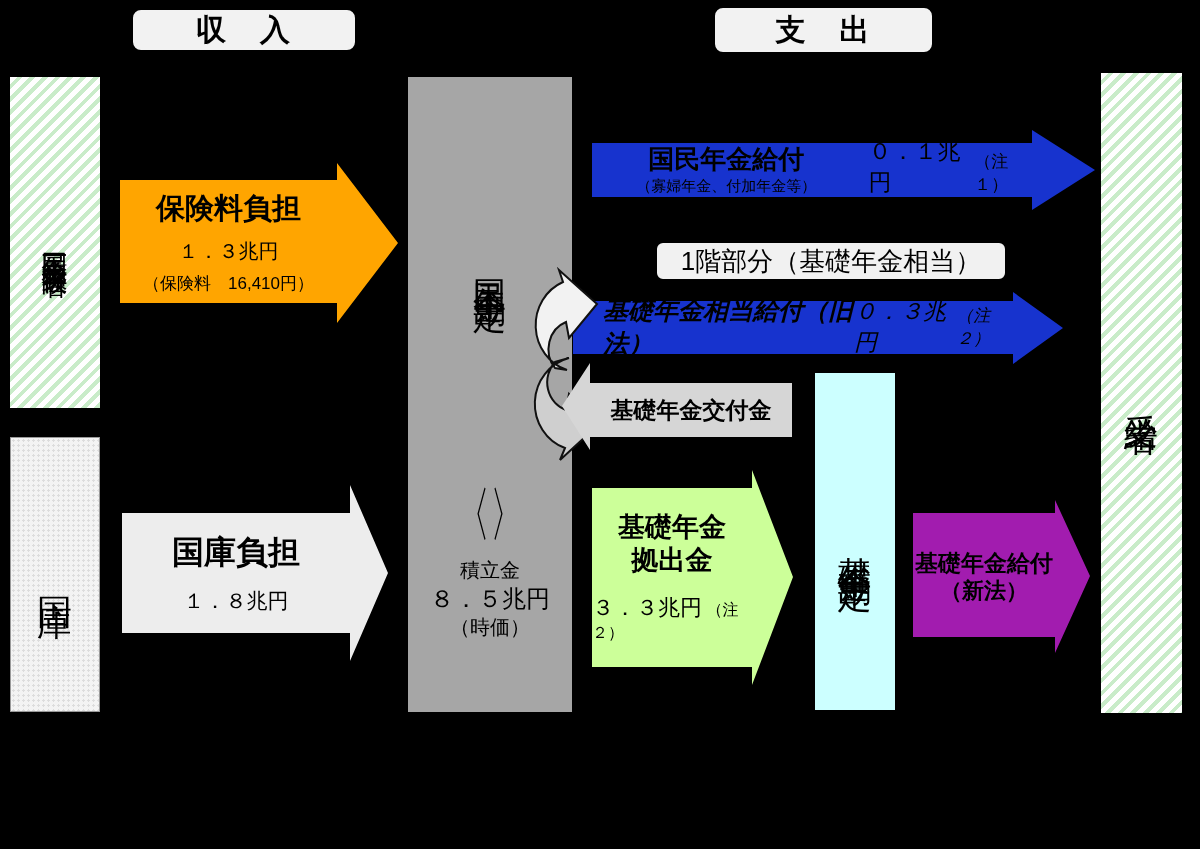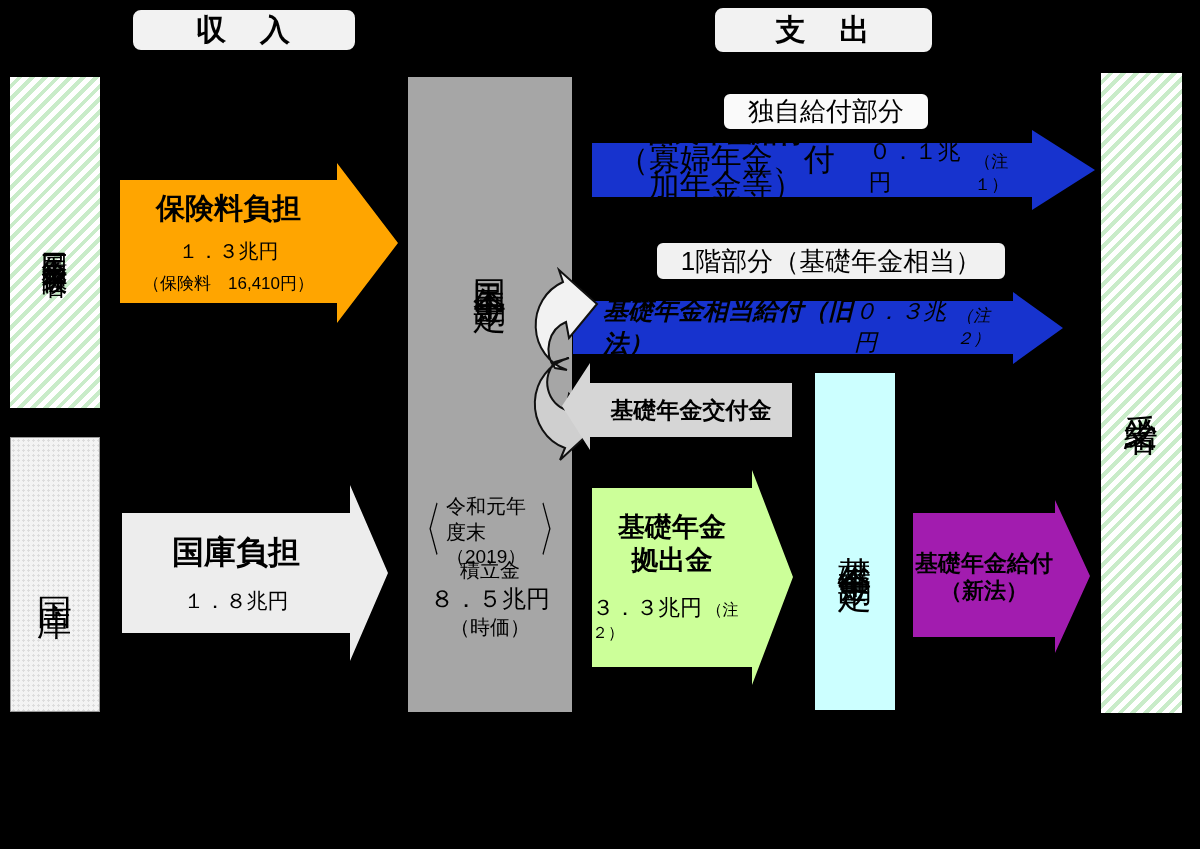--- a/index.html
+++ b/index.html
@@ -75,43 +75,36 @@
     <div class="b ctr" style="font-size:32px;">国庫負担</div>
     <div class="ctr" style="font-size:21px;margin-top:12px;">１．８兆円</div>
   </div>
 
   <div class="abs graycol" style="left:408px;top:77px;width:164px;height:635px;">
     <div class="abs vwrap" style="left:0;top:176px;width:100%;">
       <span class="vtext" style="font-size:33px;letter-spacing:4px;">国民年金勘定</span>
     </div>
     <div class="abs" style="left:0;top:416px;width:100%;display:flex;align-items:center;justify-content:center;">
       <span style="font-size:34px;transform:scaleY(1.75);font-weight:300;">〈</span>
-      <span style="display:inline-block;margin:0 4px;">
-        <span style="display:block;font-size:20px;line-height:26px;">令和元年度末</span>
-        <span style="display:block;font-size:19px;line-height:24px;">（2019）</span>
-      </span>
       <span style="font-size:34px;transform:scaleY(1.75);font-weight:300;">〉</span>
     </div>
     <div class="abs ctr" style="left:0;top:480px;width:100%;">
       <div style="font-size:20px;line-height:27px;">積立金</div>
       <div style="font-size:24px;line-height:30px;">８．５兆円</div>
       <div style="font-size:20px;line-height:27px;">（時価）</div>
     </div>
   </div>
 
-  <div class="abs labelbox" style="left:722px;top:92px;width:208px;height:39px;background:#FAFAFA;">
-    <span>独自給付部分</span>
-  </div>
 
   <div class="abs arrow" style="left:592px;top:130px;width:503px;height:80px;background:#1733CE;
               clip-path:polygon(0px 13px,440px 13px,440px 0px,503px 40px,440px 80px,440px 67px,0px 67px);
               align-items:flex-end;padding:13px 63px 11px 12px;">
     <div class="ctr" style="width:288px;">
       <div class="b" style="font-size:26px;line-height:27px;">国民年金給付</div>
-      <div style="font-size:31px;line-height:26px;">（寡婦年金、付加年金等）</div>
+      <div style="font-size:15px;line-height:26px;">（寡婦年金、付加年金等）</div>
     </div>
     <span style="font-size:23px;margin-left:20px;margin-bottom:1px;">０．１兆円</span>
     <span style="font-size:17px;margin-left:8px;margin-bottom:3px;">（注１）</span>
   </div>
 
   <div class="abs labelbox" style="left:655px;top:241px;width:352px;height:40px;">
     <span>1階部分（基礎年金相当）</span>
   </div>
 
   <div class="abs arrow" style="left:573px;top:292px;width:490px;height:72px;background:#1733CE;

